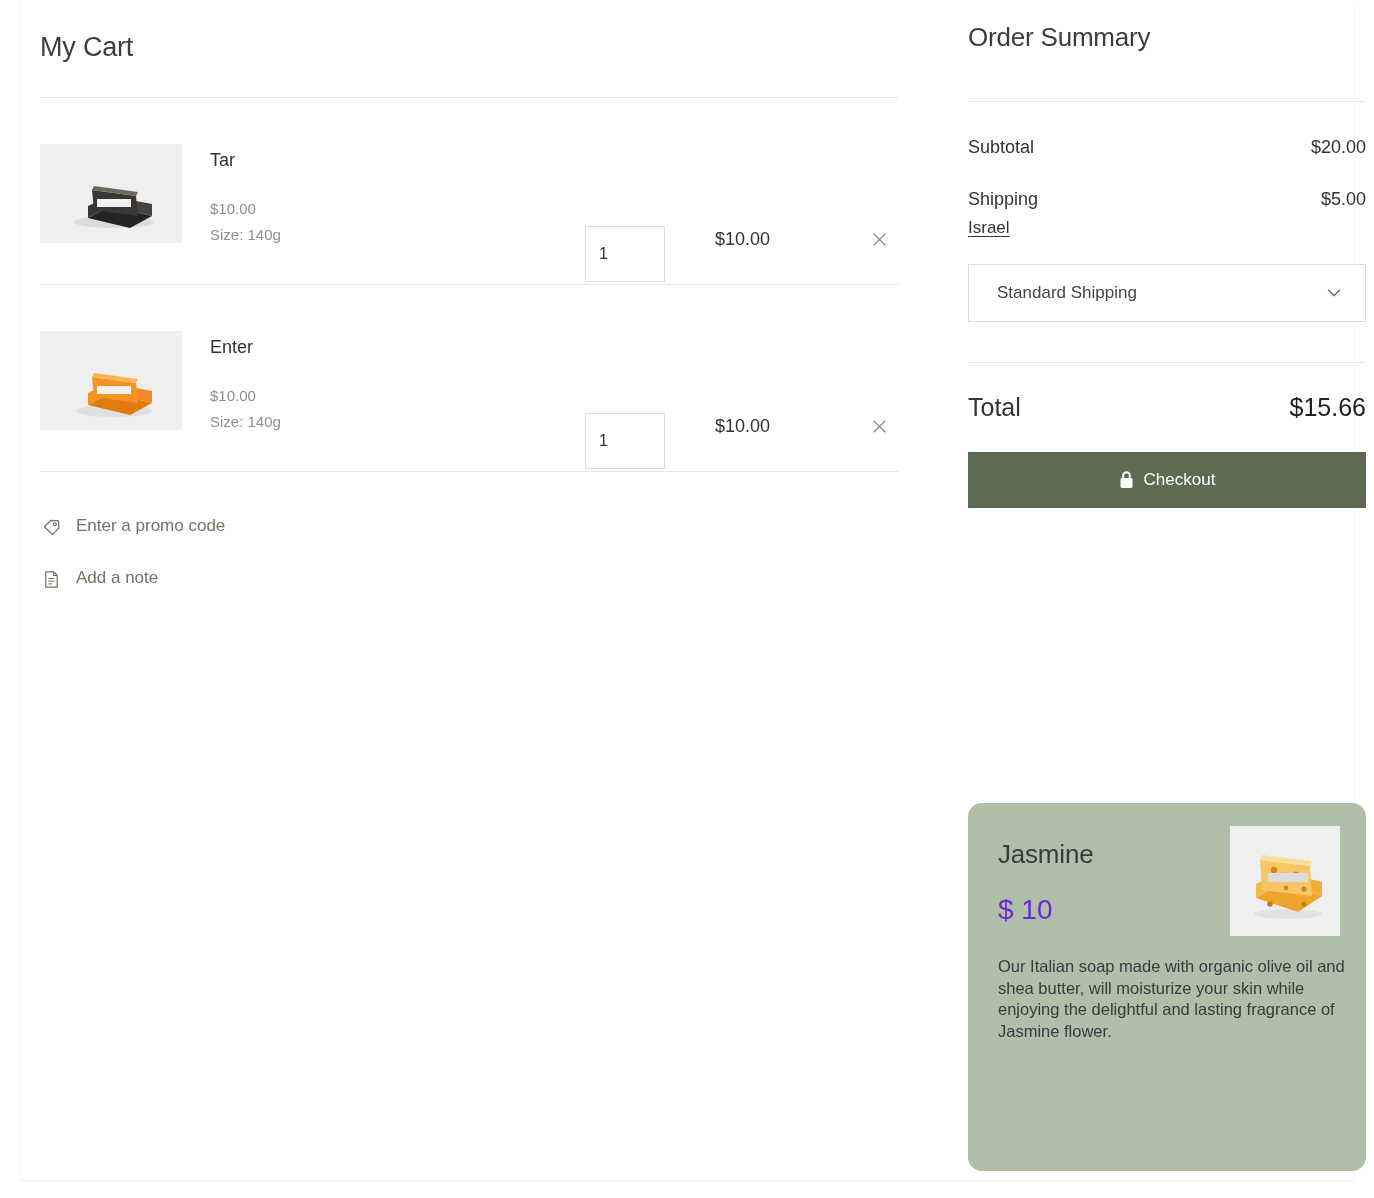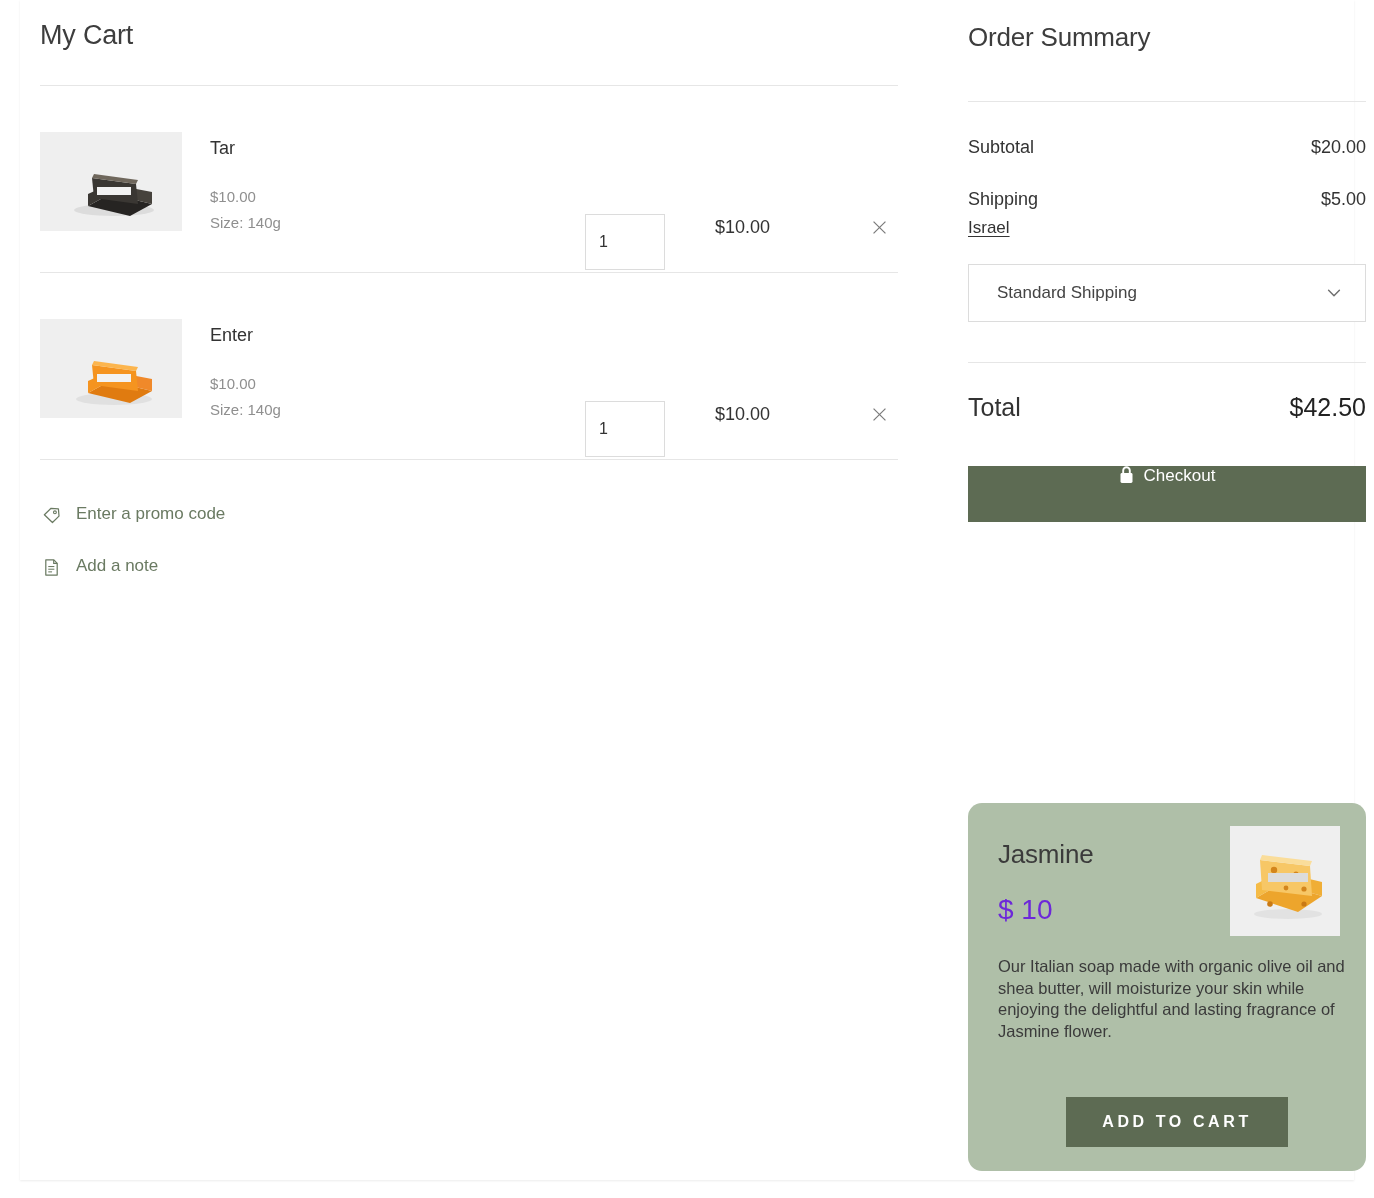--- a/index.html
+++ b/index.html
@@ -19,21 +19,21 @@
     position: absolute;
     left: 20px; top: 0; width: 1334px; height: 1180px;
     background: #ffffff;
     box-shadow: 0 1px 2px rgba(0,0,0,0.08);
   }
 
   
   .cart { position: absolute; left: 20px; top: 0; width: 858px; }
   .cart-title {
     font-size: 27px; color: #3d3d3d; font-weight: 400;
-    letter-spacing: -0.2px; padding-top: 20px;
+    letter-spacing: -0.2px; padding-top: 32px;
   }
   .rule { height: 1px; background: #e6e6e6; width: 858px; }
   .cart-rule-top { margin-top: 34px; }
 
   .cart-row {
     position: relative;
     height: 186px;
     display: flex; align-items: flex-start;
     padding-top: 46px;
   }
@@ -128,26 +128,26 @@
   .sum-rule-mid { margin-top: 40px; }
 
   .row-total {
     display: flex; justify-content: space-between; align-items: flex-start;
     margin-top: 30px;
   }
   .row-total .lbl { font-size: 25px; color: #333333; }
   .row-total .val { font-size: 25px; color: #222222; }
 
   .checkout-btn {
-    margin-top: 44px;
+    margin-top: 30px;
     width: 398px; height: 56px;
     background: #5d6b53; border: 0;
     color: #ffffff; font-size: 17px;
     font-family: "Liberation Sans", sans-serif;
-    display: flex; justify-content: center;
+    display: flex; align-items: center; justify-content: center;
     cursor: pointer;
   }
   .checkout-btn .lock { width: 15px; height: 18px; margin-right: 10px; }
 
   
   .promo-card {
     position: absolute; left: 948px; top: 803px;
     width: 398px; height: 368px;
     background: #afbfa8;
     padding: 36px 30px 0 30px;
@@ -297,21 +297,21 @@
         <svg viewBox="0 0 20 20">
           <polyline points="4,7 10,13 16,7" fill="none" stroke="#6e6e6e" stroke-width="1.6" stroke-linecap="round" stroke-linejoin="round"></polyline>
         </svg>
       </span>
     </div>
 
     <div class="sum-rule sum-rule-mid"></div>
 
     <div class="row-total">
       <span class="lbl">Total</span>
-      <span class="val">$42.50</span>
+      <span class="val">$15.66</span>
     </div>
 
     <button class="checkout-btn">
       <span class="lock">
         <svg viewBox="0 0 15 18">
           <rect x="1.5" y="7" width="12" height="10" rx="1.4" fill="#ffffff"></rect>
           <path d="M4.2 7 L4.2 4.6 A3.3 3.3 0 0 1 10.8 4.6 L10.8 7" fill="none" stroke="#ffffff" stroke-width="1.9"></path>
         </svg>
       </span>
       <span>Checkout</span>
@@ -336,17 +336,16 @@
         <circle cx="56" cy="62" r="2.4" fill="#d3851c"></circle>
         <circle cx="74" cy="63" r="2.6" fill="#d3851c"></circle>
         <circle cx="40" cy="78" r="2.8" fill="#c97a16"></circle>
         <circle cx="74" cy="78" r="2.6" fill="#c97a16"></circle>
         <rect x="38" y="47" width="40" height="9" fill="#dcdcdc"></rect>
       </svg>
     </div>
 
     <div class="promo-desc">Our Italian soap made with organic olive oil and shea butter, will moisturize your skin while enjoying the delightful and lasting fragrance of Jasmine flower.</div>
 
-    <button class="atc-btn">ADD TO CART</button>
   </div>
 
  </div>
 </div>
 
 </body></html>

